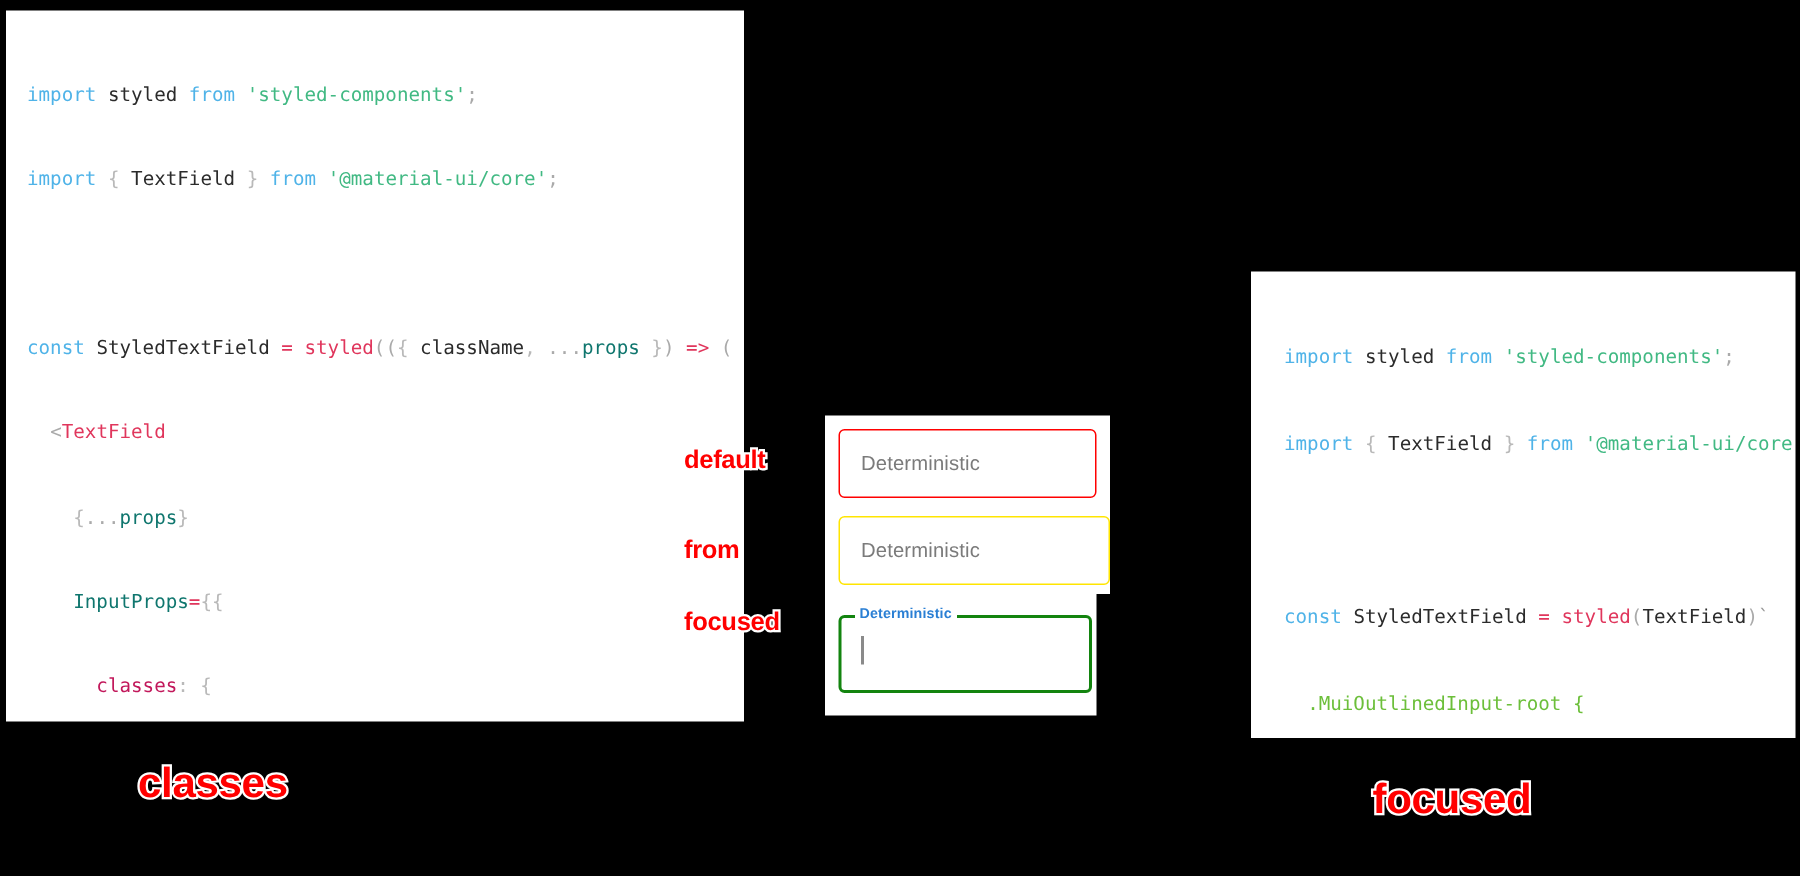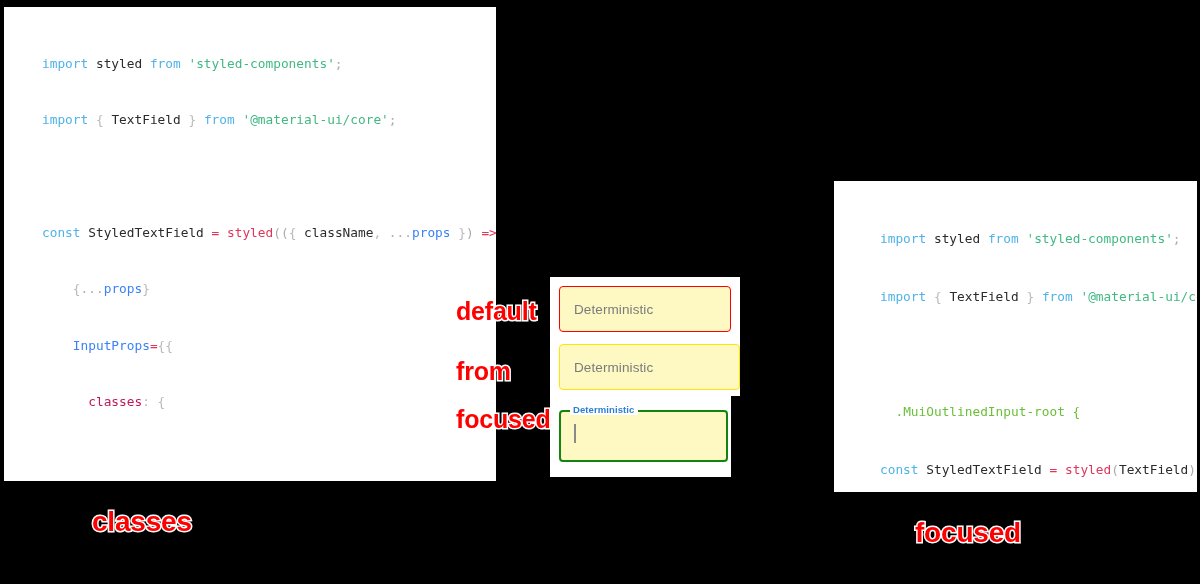--- a/index.html
+++ b/index.html
@@ -36,31 +36,31 @@
   #panel-globals {
     left: 834px;
     top: 181px;
     width: 363px;
     height: 311px;
     padding: 10px 0 0 22px;
     font-size: 12.8px;
     line-height: 19.2px;
   }
 
-  .code-line { display: block; min-height: 1px; margin-left: 24px; }
+  .code-line { display: block; min-height: 1px; }
 
   
   .tk-kw      { color: #4fb3e8; }          
   .tk-plain   { color: #2b2b2b; }          
   .tk-str     { color: #41b983; }
   .tk-punc    { color: #b9b9b9; }          
   .tk-fn      { color: #e0365c; }          
   .tk-op      { color: #e0365c; }          
   .tk-tag     { color: #e0365c; }          
-  .tk-prop    { color: #3b82f6; }          
+  .tk-prop    { color: #0f766e; }          
   .tk-key     { color: #c2185b; }
   .tk-css     { color: #6cbf3a; }          
   .tk-brace   { color: #aaaaaa; }
   .tk-tick    { color: #999999; }
 
   
   #demo-panel-top {
     position: absolute;
     left: 550px;
     top: 277px;
@@ -74,21 +74,21 @@
     top: 396px;
     width: 181px;
     height: 81px;
     background: #ffffff;
   }
 
   .mui-field {
     position: absolute;
     box-sizing: border-box;
     border-radius: 4px;
-    background: #fef9c3;
+    background: #ffffff;
   }
   .mui-field .mui-value {
     position: absolute;
     left: 14px;
     top: 50%;
     transform: translateY(-50%);
     font-family: "Liberation Sans", sans-serif;
     font-size: 13.5px;
     color: #7b7b7b;
     letter-spacing: .1px;
@@ -143,37 +143,38 @@
   .anno {
     position: absolute;
     font-family: "Liberation Sans", sans-serif;
     font-weight: bold;
     color: #ff0000;
     white-space: nowrap;
     -webkit-text-stroke: 3px #ffffff;
     paint-order: stroke fill;
     letter-spacing: -0.2px;
   }
-  .anno-state { font-size: 25px; }
+  .anno-state { font-size: 17px; }
   #anno-default { left: 456px; top: 297px; }
   #anno-hover   { left: 456px; top: 357px; }
   #anno-focused { left: 456px; top: 405px; }
 
   .anno-title { font-size: 28px; }
   #anno-classes { left: 92px;  top: 506px; }
   #anno-globals { left: 915px; top: 517px; }
 </style>
 </head>
 <body>
 
 <div class="code-panel" id="panel-classes">
   <span class="code-line"><span class="tk-kw">import</span> <span class="tk-plain">styled</span> <span class="tk-kw">from</span> <span class="tk-str">'styled-components'</span><span class="tk-brace">;</span></span>
   <span class="code-line"><span class="tk-kw">import</span> <span class="tk-punc">{</span> <span class="tk-plain">TextField</span> <span class="tk-punc">}</span> <span class="tk-kw">from</span> <span class="tk-str">'@material-ui/core'</span><span class="tk-brace">;</span></span>
   <span class="code-line"> </span>
   <span class="code-line"><span class="tk-kw">const</span> <span class="tk-plain">StyledTextField</span> <span class="tk-op">=</span> <span class="tk-fn">styled</span><span class="tk-brace">((</span><span class="tk-punc">{</span> <span class="tk-plain">className</span><span class="tk-punc">,</span> <span class="tk-brace">...</span><span class="tk-prop">props</span> <span class="tk-punc">}</span><span class="tk-brace">)</span> <span class="tk-op">=&gt;</span> <span class="tk-brace">(</span></span>
+  <span class="code-line">  <span class="tk-brace">&lt;</span><span class="tk-tag">TextField</span></span>
   <span class="code-line">    <span class="tk-punc">{</span><span class="tk-brace">...</span><span class="tk-prop">props</span><span class="tk-punc">}</span></span>
   <span class="code-line">    <span class="tk-prop">InputProps</span><span class="tk-op">=</span><span class="tk-punc">{{</span></span>
   <span class="code-line">      <span class="tk-key">classes</span><span class="tk-punc">: {</span></span>
   
   
   
   
   
   
   
@@ -186,22 +187,22 @@
   
   
   
   
 </div>
 
 <div class="code-panel" id="panel-globals">
   <span class="code-line"><span class="tk-kw">import</span> <span class="tk-plain">styled</span> <span class="tk-kw">from</span> <span class="tk-str">'styled-components'</span><span class="tk-brace">;</span></span>
   <span class="code-line"><span class="tk-kw">import</span> <span class="tk-punc">{</span> <span class="tk-plain">TextField</span> <span class="tk-punc">}</span> <span class="tk-kw">from</span> <span class="tk-str">'@material-ui/core'</span></span>
   <span class="code-line"> </span>
+  <span class="code-line"><span class="tk-kw">const</span> <span class="tk-plain">StyledTextField</span> <span class="tk-op">=</span> <span class="tk-fn">styled</span><span class="tk-brace">(</span><span class="tk-plain">TextField</span><span class="tk-brace">)</span><span class="tk-tick">`</span></span>
   <span class="code-line">  <span class="tk-css">.MuiOutlinedInput-root {</span></span>
-  <span class="code-line"><span class="tk-kw">const</span> <span class="tk-plain">StyledTextField</span> <span class="tk-op">=</span> <span class="tk-fn">styled</span><span class="tk-brace">(</span><span class="tk-plain">TextField</span><span class="tk-brace">)</span><span class="tk-tick">`</span></span>
   
   
   
   
   
   
   
   
   
   

